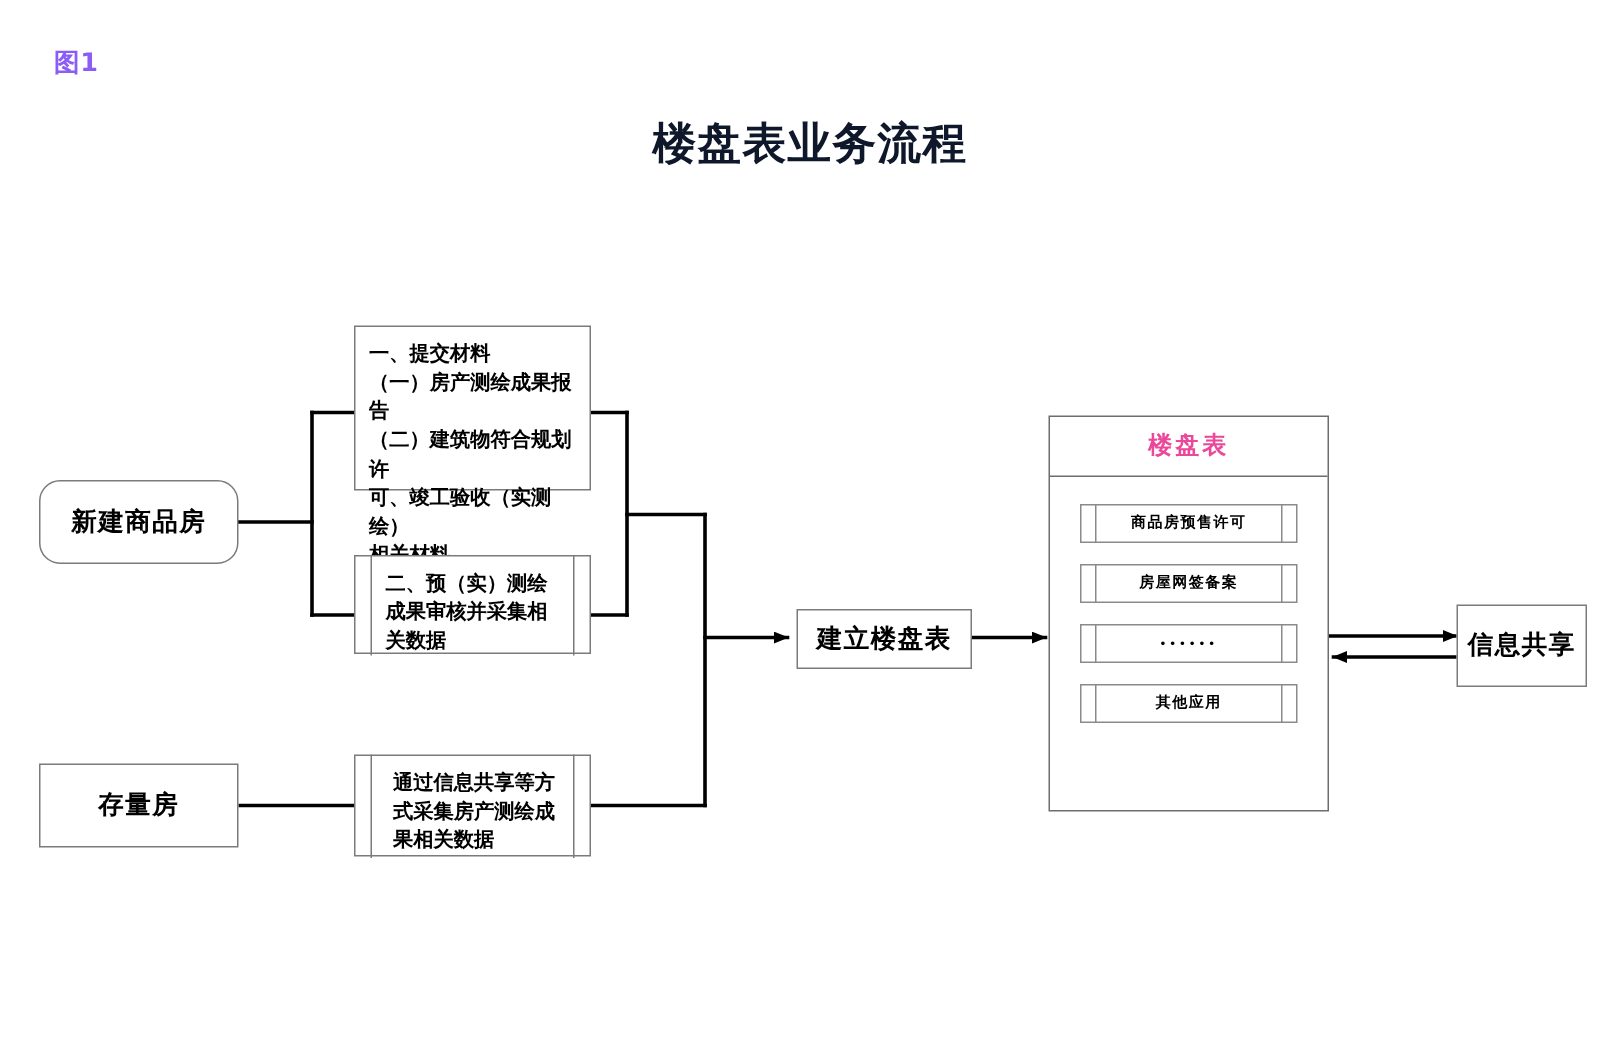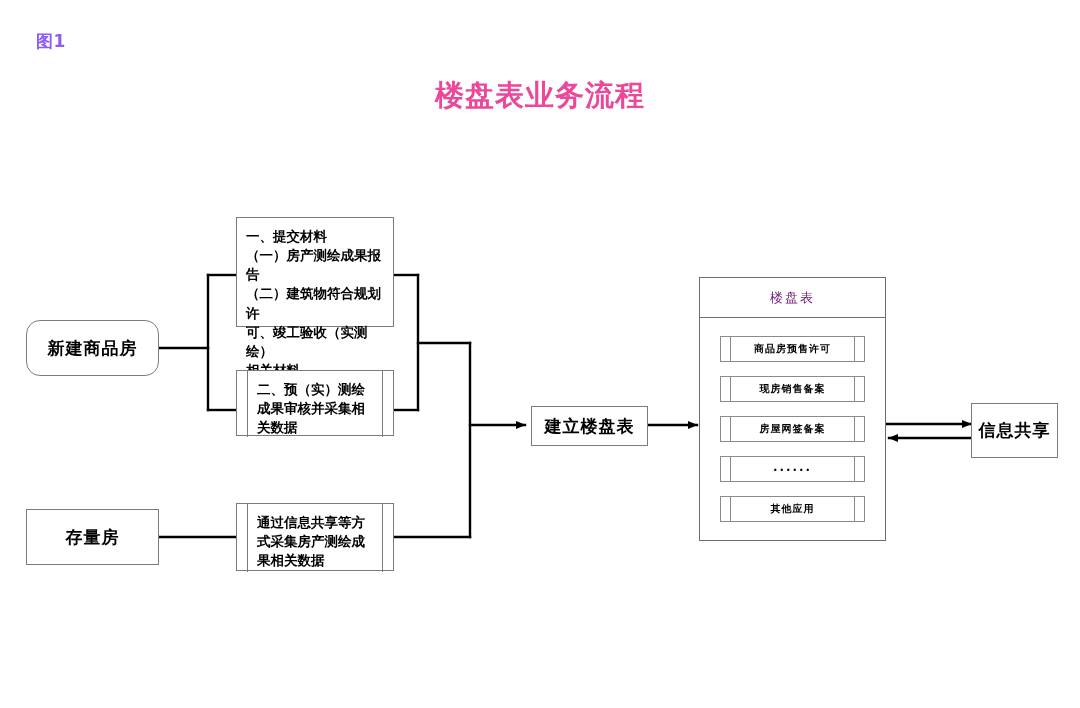--- a/index.html
+++ b/index.html
@@ -32,21 +32,21 @@
   .chart-title {
     position: absolute;
     left: 0;
     top: 76px;
     width: 1080px;
     text-align: center;
     font-size: 29px;
     font-weight: 700;
     font-family: "DejaVu Sans", "Liberation Sans", sans-serif;
     letter-spacing: 1px;
-    color: #ec4899;
+    color: #0f172a;
   }
 
   
   .node {
     position: absolute;
     box-sizing: border-box;
     background: #ffffff;
     border: 1.5px solid #7b7b7b;
     display: flex;
     align-items: center;
@@ -105,24 +105,24 @@
   .panel-header {
     box-sizing: border-box;
     height: 40px;
     border-bottom: 1.5px solid #6d6d6d;
     display: flex;
     align-items: center;
     justify-content: center;
   }
   .panel-header .label {
     font-family: "DejaVu Serif", "Liberation Serif", serif;
-    font-weight: 400;
-    font-size: 13px;
+    font-weight: 700;
+    font-size: 16px;
     letter-spacing: 2px;
-    color: #701a75;
+    color: #ec4899;
   }
   .panel-body {
     position: relative;
     padding: 18px 20px 16px 20px;
   }
   .panel-item {
     position: relative;
     box-sizing: border-box;
     height: 26px;
     margin-bottom: 14px;
@@ -222,21 +222,21 @@
 可、竣工验收（实测绘）
 相关材料</span>
   </div>
 
   <div class="node textblock predef" style="left:236px; top:370px; width:158px; height:66px;">
     <span class="label">二、预（实）测绘
 成果审核并采集相
 关数据</span>
   </div>
 
-  <div class="node textblock predef" style="left:236px; top:503px; width:158px; height:68px;">
+  <div class="node textblock predef" style="left:236px; top:503px; width:158px; height:68px;justify-content:center;">
     <span class="label">通过信息共享等方
 式采集房产测绘成
 果相关数据</span>
   </div>
 
   <div class="node plain" style="left:531px; top:406px; width:117px; height:40px;">
     <span class="label">建立楼盘表</span>
   </div>
 
   <div class="node plain" style="left:971px; top:403px; width:87px; height:55px;">
@@ -245,23 +245,20 @@
 
   <div class="panel" style="left:699px; top:277px; width:187px; height:264px;">
     <div class="panel-header">
       <span class="label">楼盘表</span>
     </div>
     <div class="panel-body">
       <div class="panel-item">
         <span class="label">商品房预售许可</span>
       </div>
       <div class="panel-item">
-        <span class="label">现房销售备案</span>
-      </div>
-      <div class="panel-item">
         <span class="label">房屋网签备案</span>
       </div>
       <div class="panel-item dots">
         <span class="label">······</span>
       </div>
       <div class="panel-item">
         <span class="label">其他应用</span>
       </div>
     </div>
   </div>

